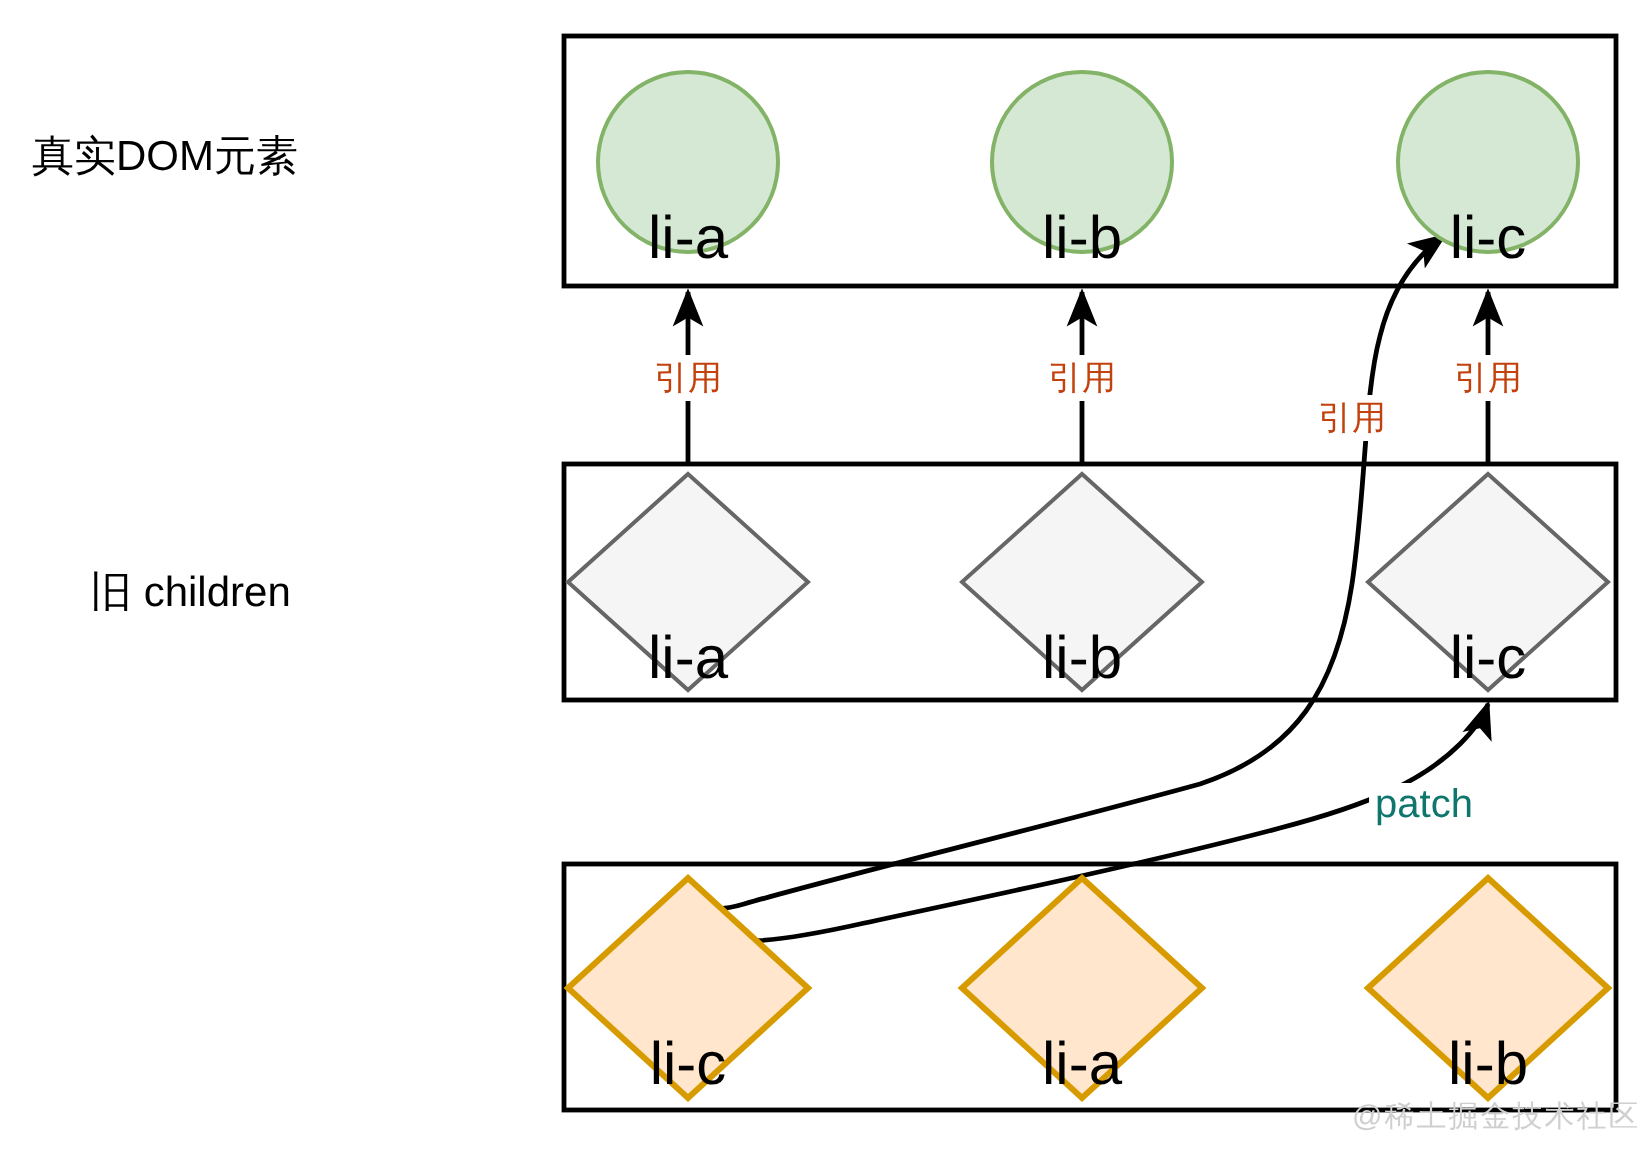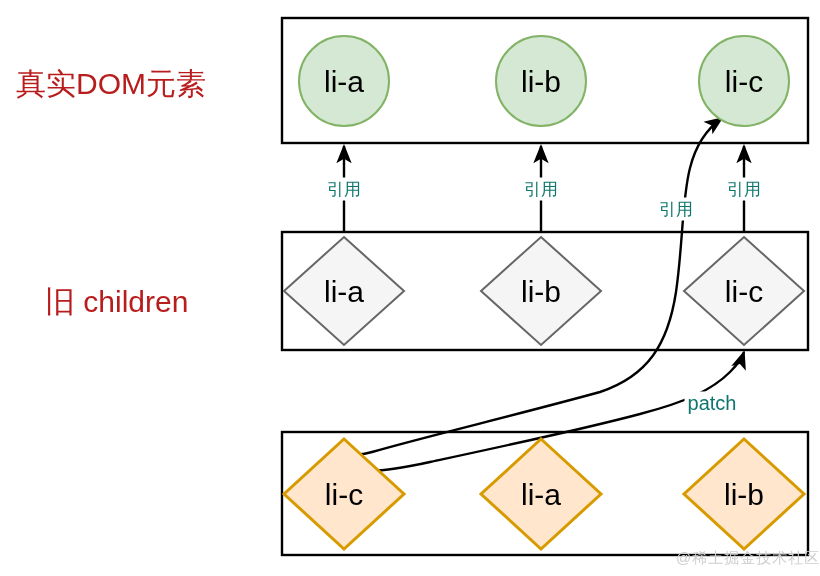--- a/index.html
+++ b/index.html
@@ -21,42 +21,43 @@
     height: 576px;
   }
   #diagram {
     position: absolute;
     left: 0; top: 0;
     width: 820px;
     height: 576px;
   }
   .row-label {
     position: absolute;
-    font-size: 30px;
-    color: #b91c1c;
+    font-size: 21px;
+    color: #000000;
     white-space: nowrap;
     font-family: "Liberation Sans", "DejaVu Sans", sans-serif;
     letter-spacing: 0px;
   }
   #label-real-dom { left: 16px;  top: 64px; }
   #label-old      { left: 45px;  top: 282px; }
   #label-new      { left: 45px;  top: 474px; }
 
   .node-text {
     position: absolute;
     font-size: 30px;
     color: #000000;
     white-space: nowrap;
     transform: translate(-50%, -50%);
     font-family: "Liberation Sans", "DejaVu Sans", sans-serif;
+    margin-top: 38px;
   }
   .edge-label {
     position: absolute;
     font-size: 17px;
-    color: #0f766e;
+    color: #c2410c;
     white-space: nowrap;
     transform: translate(-50%, -50%);
     background: #ffffff;
     padding: 0 2px;
     font-family: "Liberation Sans", "DejaVu Sans", sans-serif;
   }
   .patch-label {
     position: absolute;
     font-size: 20px;
     color: #0f766e;

